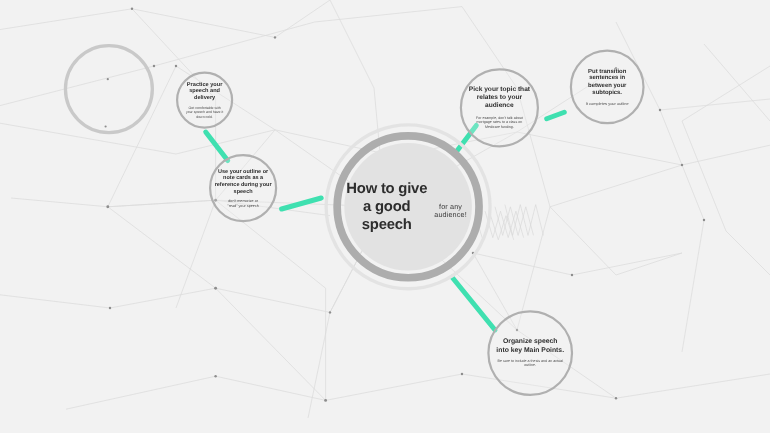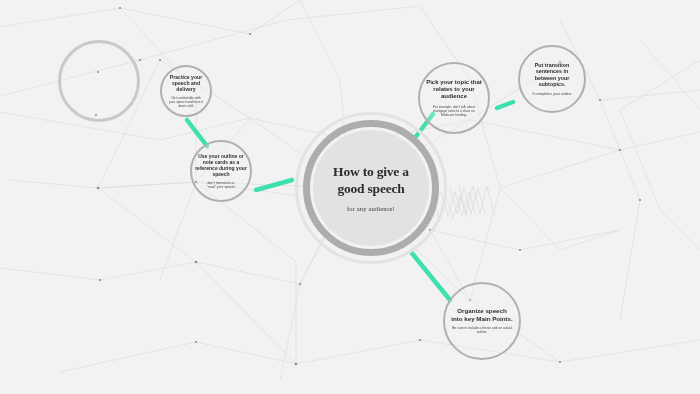--- a/index.html
+++ b/index.html
@@ -46,25 +46,23 @@
     left: 303px; top: 120px;
     width: 136px; height: 136px;
     border: 7px solid #adadad;
     background: transparent;
   }
   .hub-fill {
     left: 313px; top: 130px;
     width: 116px; height: 116px;
     background: #e2e2e2;
     display: flex;
-    flex-direction: column;
     align-items: center;
     justify-content: center;
     text-align: center;
-    font-family: Liberation Serif, serif;
   }
   .hub-title {
     font-size: 13.5px;
     font-weight: bold;
     color: #2d2d2d;
     line-height: 1.25;
     letter-spacing: -0.2px;
     width: 104px;
   }
   .hub-sub {

